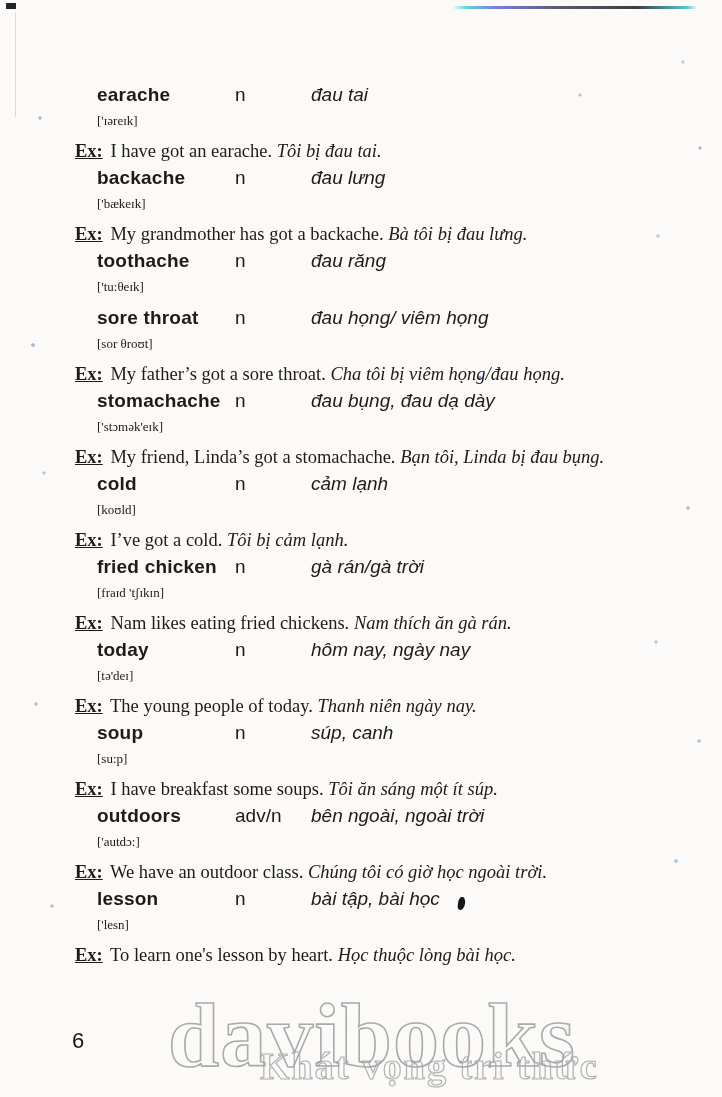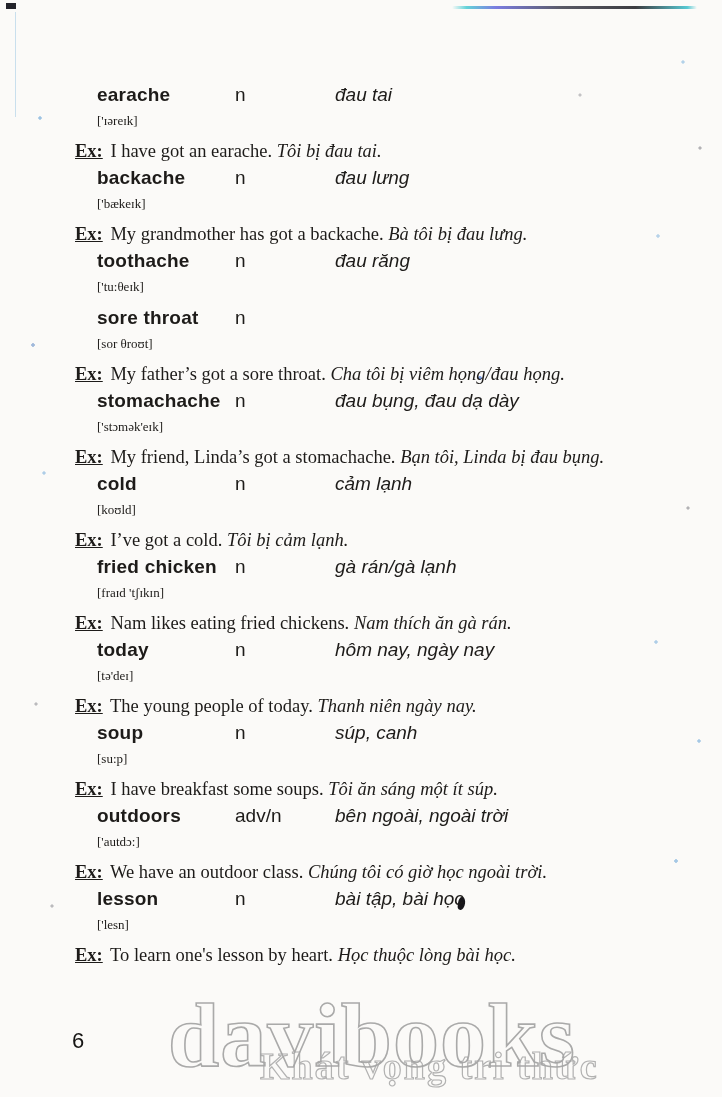--- a/index.html
+++ b/index.html
@@ -45,21 +45,21 @@
     border-radius:50% 50% 60% 40%;transform:rotate(8deg);
   }
 
   
   .content{position:absolute;left:0;top:84px;width:722px;padding-left:75px;box-sizing:border-box;}
   .entry{margin:0;}
   .entry-head{display:flex;align-items:baseline;margin-left:22px;height:28px;
     font-family:"Liberation Sans", sans-serif;font-size:19px;}
   .word{width:138px;font-weight:bold;letter-spacing:.2px;flex:none;}
   .pos{width:76px;flex:none;}
-  .meaning{font-style:italic;white-space:nowrap;margin-left:24px;}
+  .meaning{font-style:italic;white-space:nowrap;}
   .phonetic{margin-left:22px;height:28px;font-size:13px;padding-top:1px;}
   .example{height:26px;font-size:18.5px;white-space:nowrap;}
   .ex-label{font-weight:bold;text-decoration:underline;margin-right:3px;}
   .ex-vi{font-style:italic;}
 
   
   .wm-title{
     position:absolute;left:168px;top:989px;
     font-family:"Liberation Serif", serif;font-weight:bold;font-size:92px;line-height:1;
     color:transparent;-webkit-text-stroke:1.6px rgba(155,155,155,.85);
@@ -122,20 +122,21 @@
         <span class="pos">n</span>
         <span class="meaning">đau răng</span>
       </div>
       <div class="phonetic">['tu:θeɪk]</div>
     </div>
 
     <div class="entry">
       <div class="entry-head">
         <span class="word">sore throat</span>
         <span class="pos">n</span>
+        <span class="meaning">đau họng/ viêm họng</span>
       </div>
       <div class="phonetic">[sor θroʊt]</div>
       <div class="example">
         <span class="ex-label">Ex:</span>
         <span class="ex-en">My father’s got a sore throat.</span>
         <span class="ex-vi">Cha tôi bị viêm họng/đau họng.</span>
       </div>
     </div>
 
     <div class="entry">
@@ -163,21 +164,21 @@
         <span class="ex-label">Ex:</span>
         <span class="ex-en">I’ve got a cold.</span>
         <span class="ex-vi">Tôi bị cảm lạnh.</span>
       </div>
     </div>
 
     <div class="entry">
       <div class="entry-head">
         <span class="word">fried chicken</span>
         <span class="pos">n</span>
-        <span class="meaning">gà rán/gà lạnh</span>
+        <span class="meaning">gà rán/gà trời</span>
       </div>
       <div class="phonetic">[fraɪd 'tʃɪkɪn]</div>
       <div class="example">
         <span class="ex-label">Ex:</span>
         <span class="ex-en">Nam likes eating fried chickens.</span>
         <span class="ex-vi">Nam thích ăn gà rán.</span>
       </div>
     </div>
 
     <div class="entry">

